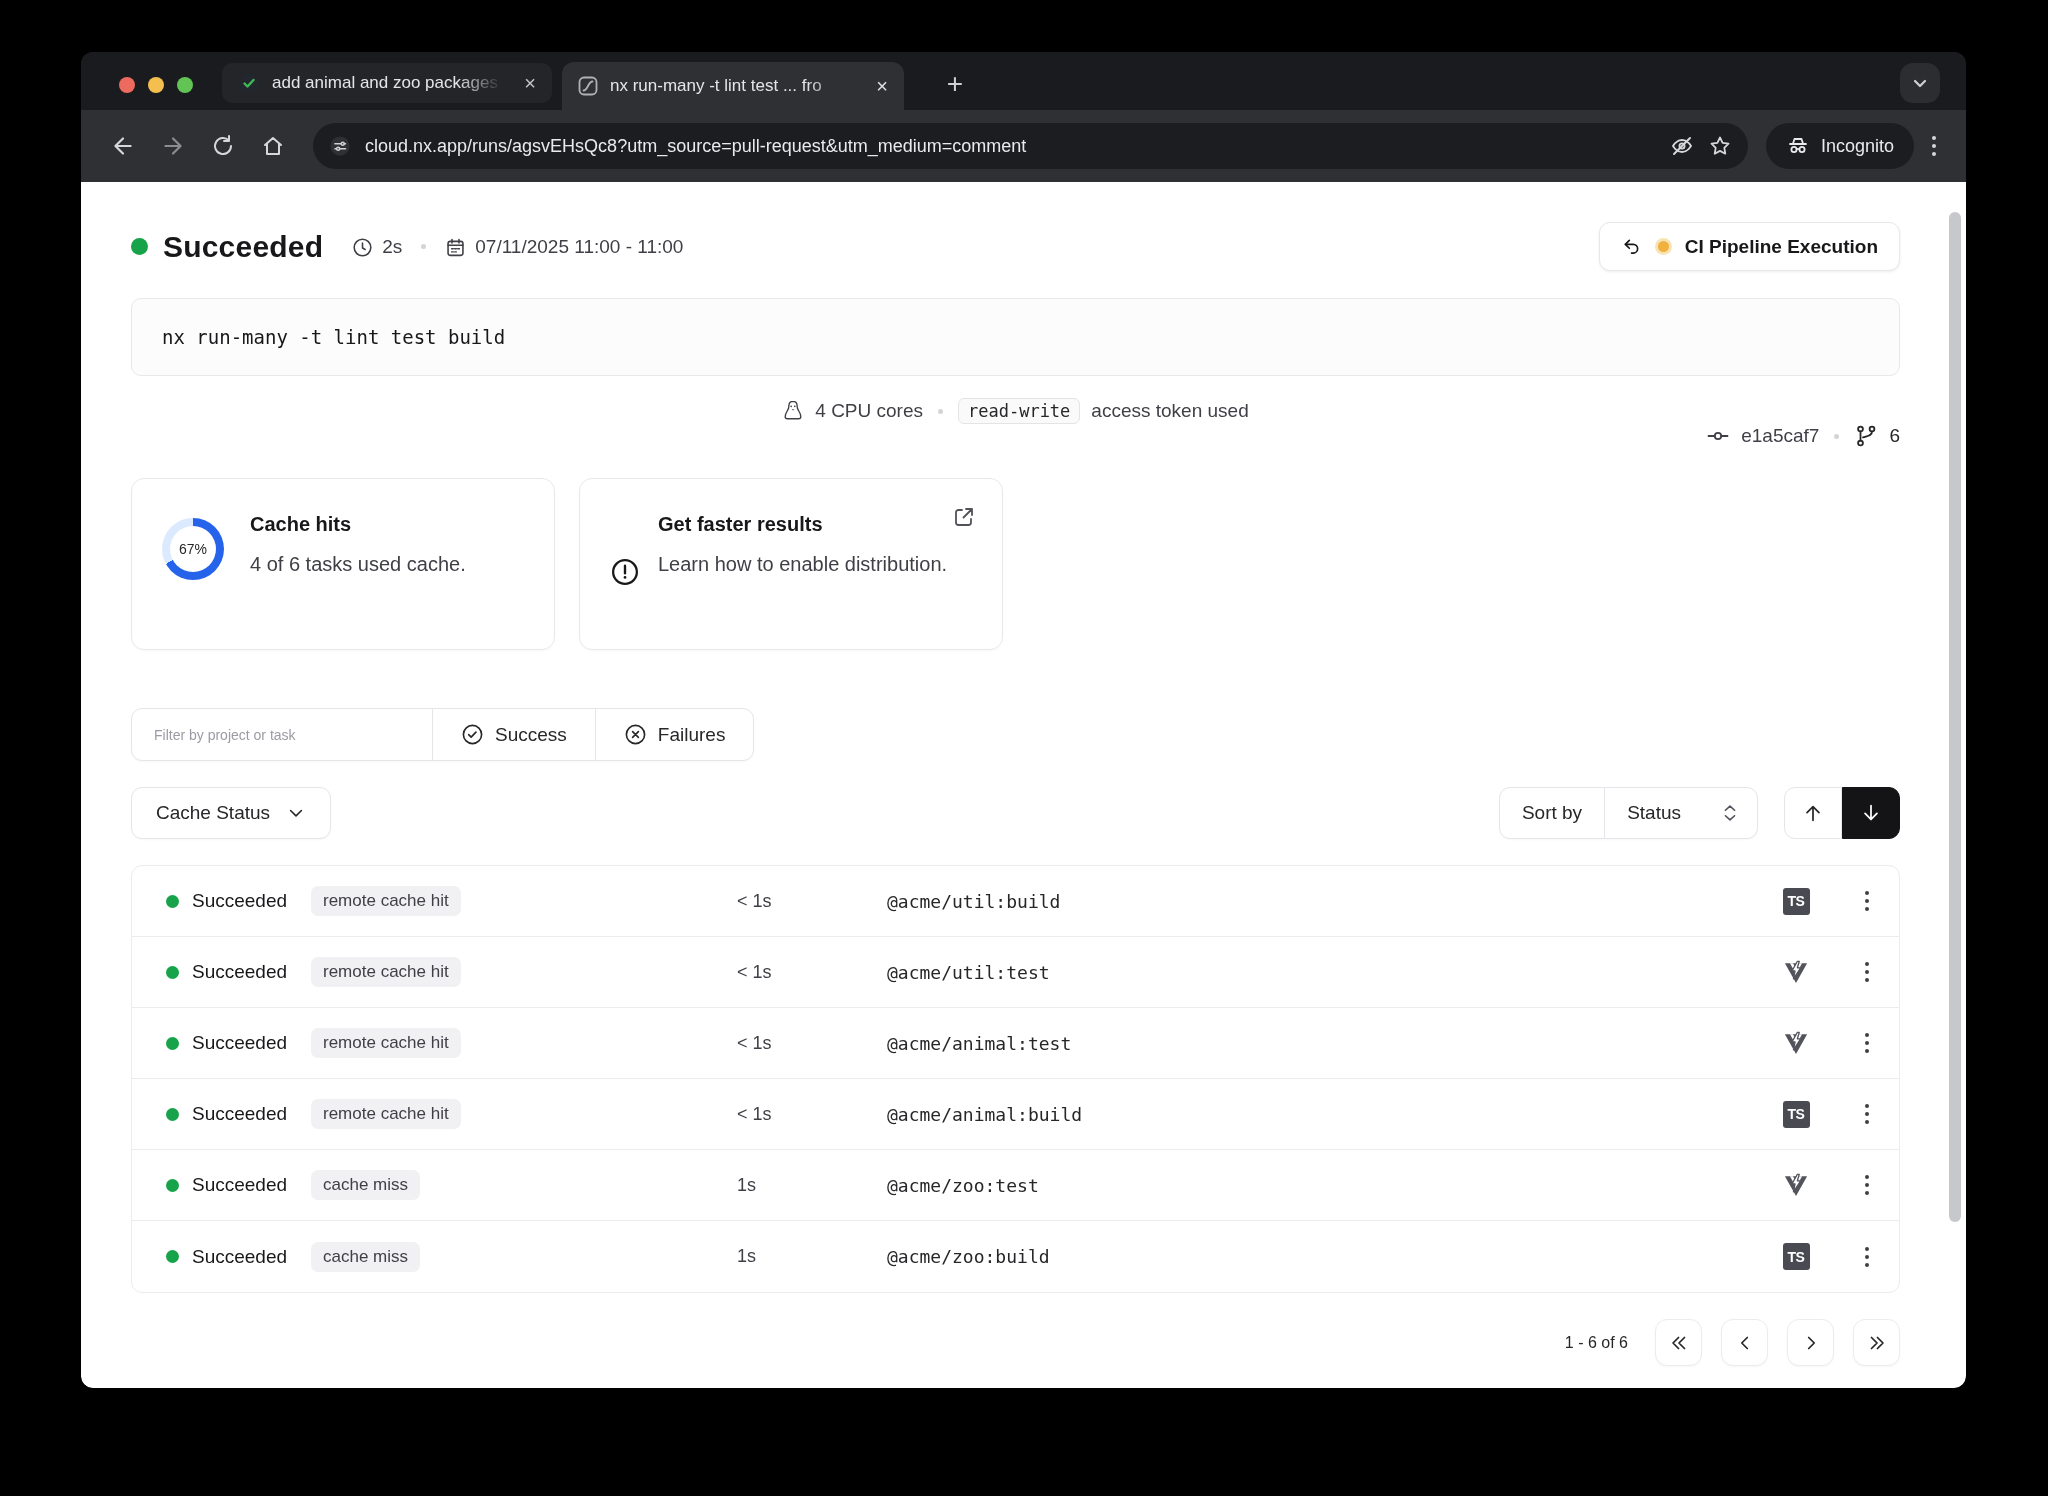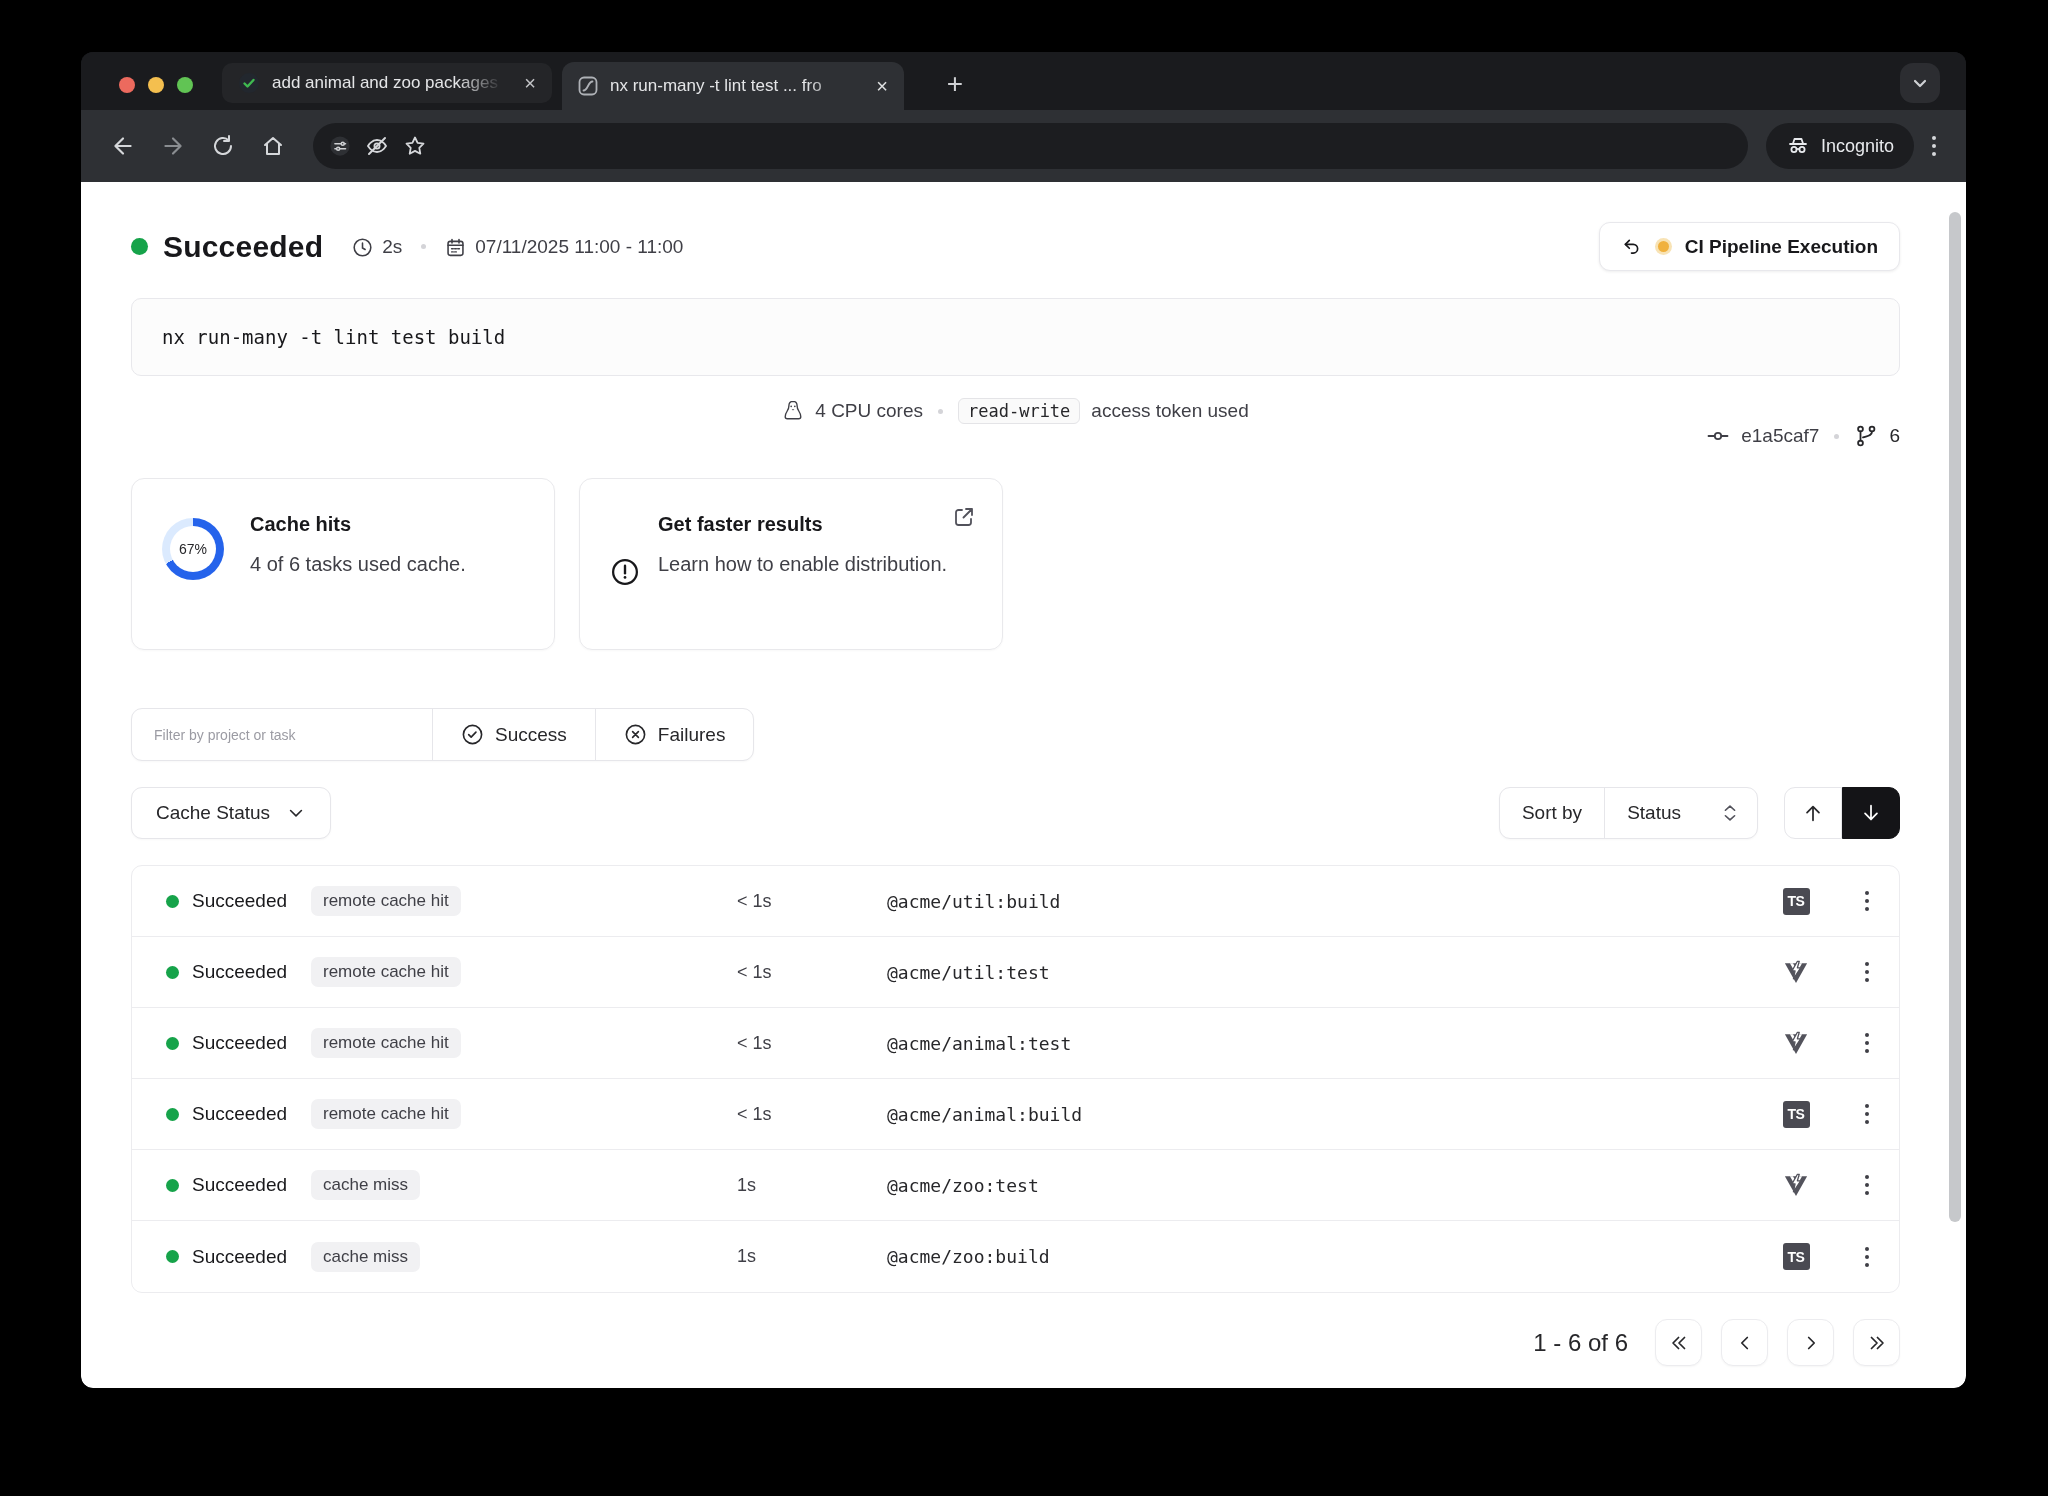--- a/index.html
+++ b/index.html
@@ -90,21 +90,21 @@
   .tstatus i { width:13px; height:13px; border-radius:50%; background:#16a34a; flex:none; }
   .tbadge span { display:inline-block; background:#f1f1f3; color:#3f3f46; font-size:17px; border-radius:7px; padding:5px 12px; }
   .ttime { font-size:18px; color:#3f3f46; }
   .ttask { font-family:"DejaVu Sans Mono",monospace; font-size:18px; color:#27272a; }
   .ttech { display:flex; justify-content:center; }
   .ts-badge { width:27px; height:27px; background:#4a4a52; border-radius:3px; color:#fff; font-size:14px; font-weight:700; display:flex; align-items:center; justify-content:center; letter-spacing:-.5px; }
   .kebab { display:flex; flex-direction:column; gap:4px; align-items:center; justify-self:end; padding:6px; }
   .kebab i { width:4px; height:4px; border-radius:50%; background:#3f3f46; }
 
   .pagination { margin-top:26px; display:flex; align-items:center; justify-content:flex-end; gap:19px; }
-  .pg-label { font-size:24px; color:#27272a; margin-right:8px; }
+  .pg-label { font-size:16px; color:#27272a; margin-right:8px; }
   .pg-btn { width:47px; height:47px; border:1px solid #ececef; border-radius:12px; background:#fff; display:flex; align-items:center; justify-content:center; box-shadow:0 1px 2px rgba(0,0,0,.04); }
 </style>
 </head>
 <body>
 
 <div class="window">
 
   <div class="tabstrip">
     <div class="traffic">
       <span class="t-red"></span>
@@ -162,20 +162,21 @@
     </div>
 
     <div class="urlpill">
       <svg width="22" height="22" viewBox="0 0 24 24">
         <circle cx="12" cy="12" r="10.5" fill="#2e3034"></circle>
         <path d="M6.5 9.5h7 M16.5 9.5h1.5" stroke="#cfd1d4" stroke-width="1.8" stroke-linecap="round"></path>
         <circle cx="15" cy="9.5" r="1.7" fill="none" stroke="#cfd1d4" stroke-width="1.6"></circle>
         <path d="M6.5 15h1.5 M11.5 15h6.5" stroke="#cfd1d4" stroke-width="1.8" stroke-linecap="round"></path>
         <circle cx="10" cy="15" r="1.7" fill="none" stroke="#cfd1d4" stroke-width="1.6"></circle>
       </svg>
+      <span class="urltext">cloud.nx.app/runs/agsvEHsQc8?utm_source=pull-request&amp;utm_medium=comment</span>
       <svg width="24" height="24" viewBox="0 0 24 24">
         <path d="M3 12s3.5-6 9-6 9 6 9 6-3.5 6-9 6-9-6-9-6z" stroke="#d5d7da" stroke-width="1.8" fill="none"></path>
         <circle cx="12" cy="12" r="2.6" stroke="#d5d7da" stroke-width="1.8" fill="none"></circle>
         <path d="M4 20 20 4" stroke="#d5d7da" stroke-width="2" stroke-linecap="round"></path>
       </svg>
       <svg width="24" height="24" viewBox="0 0 24 24">
         <path d="M12 3.5l2.6 5.3 5.9.9-4.2 4.1 1 5.9-5.3-2.8-5.3 2.8 1-5.9L3.5 9.7l5.9-.9z" stroke="#d5d7da" stroke-width="1.8" fill="none" stroke-linejoin="round"></path>
       </svg>
     </div>
 

